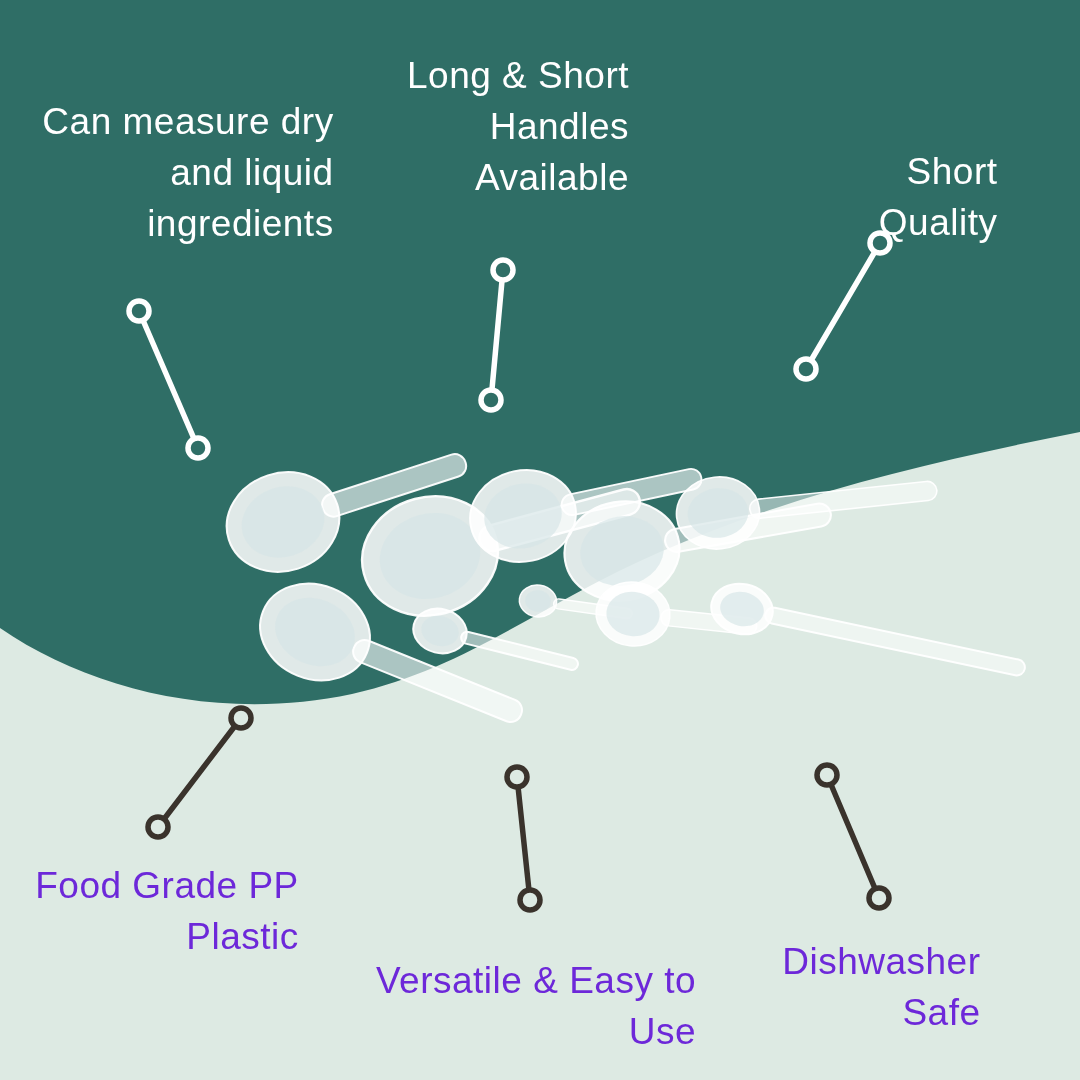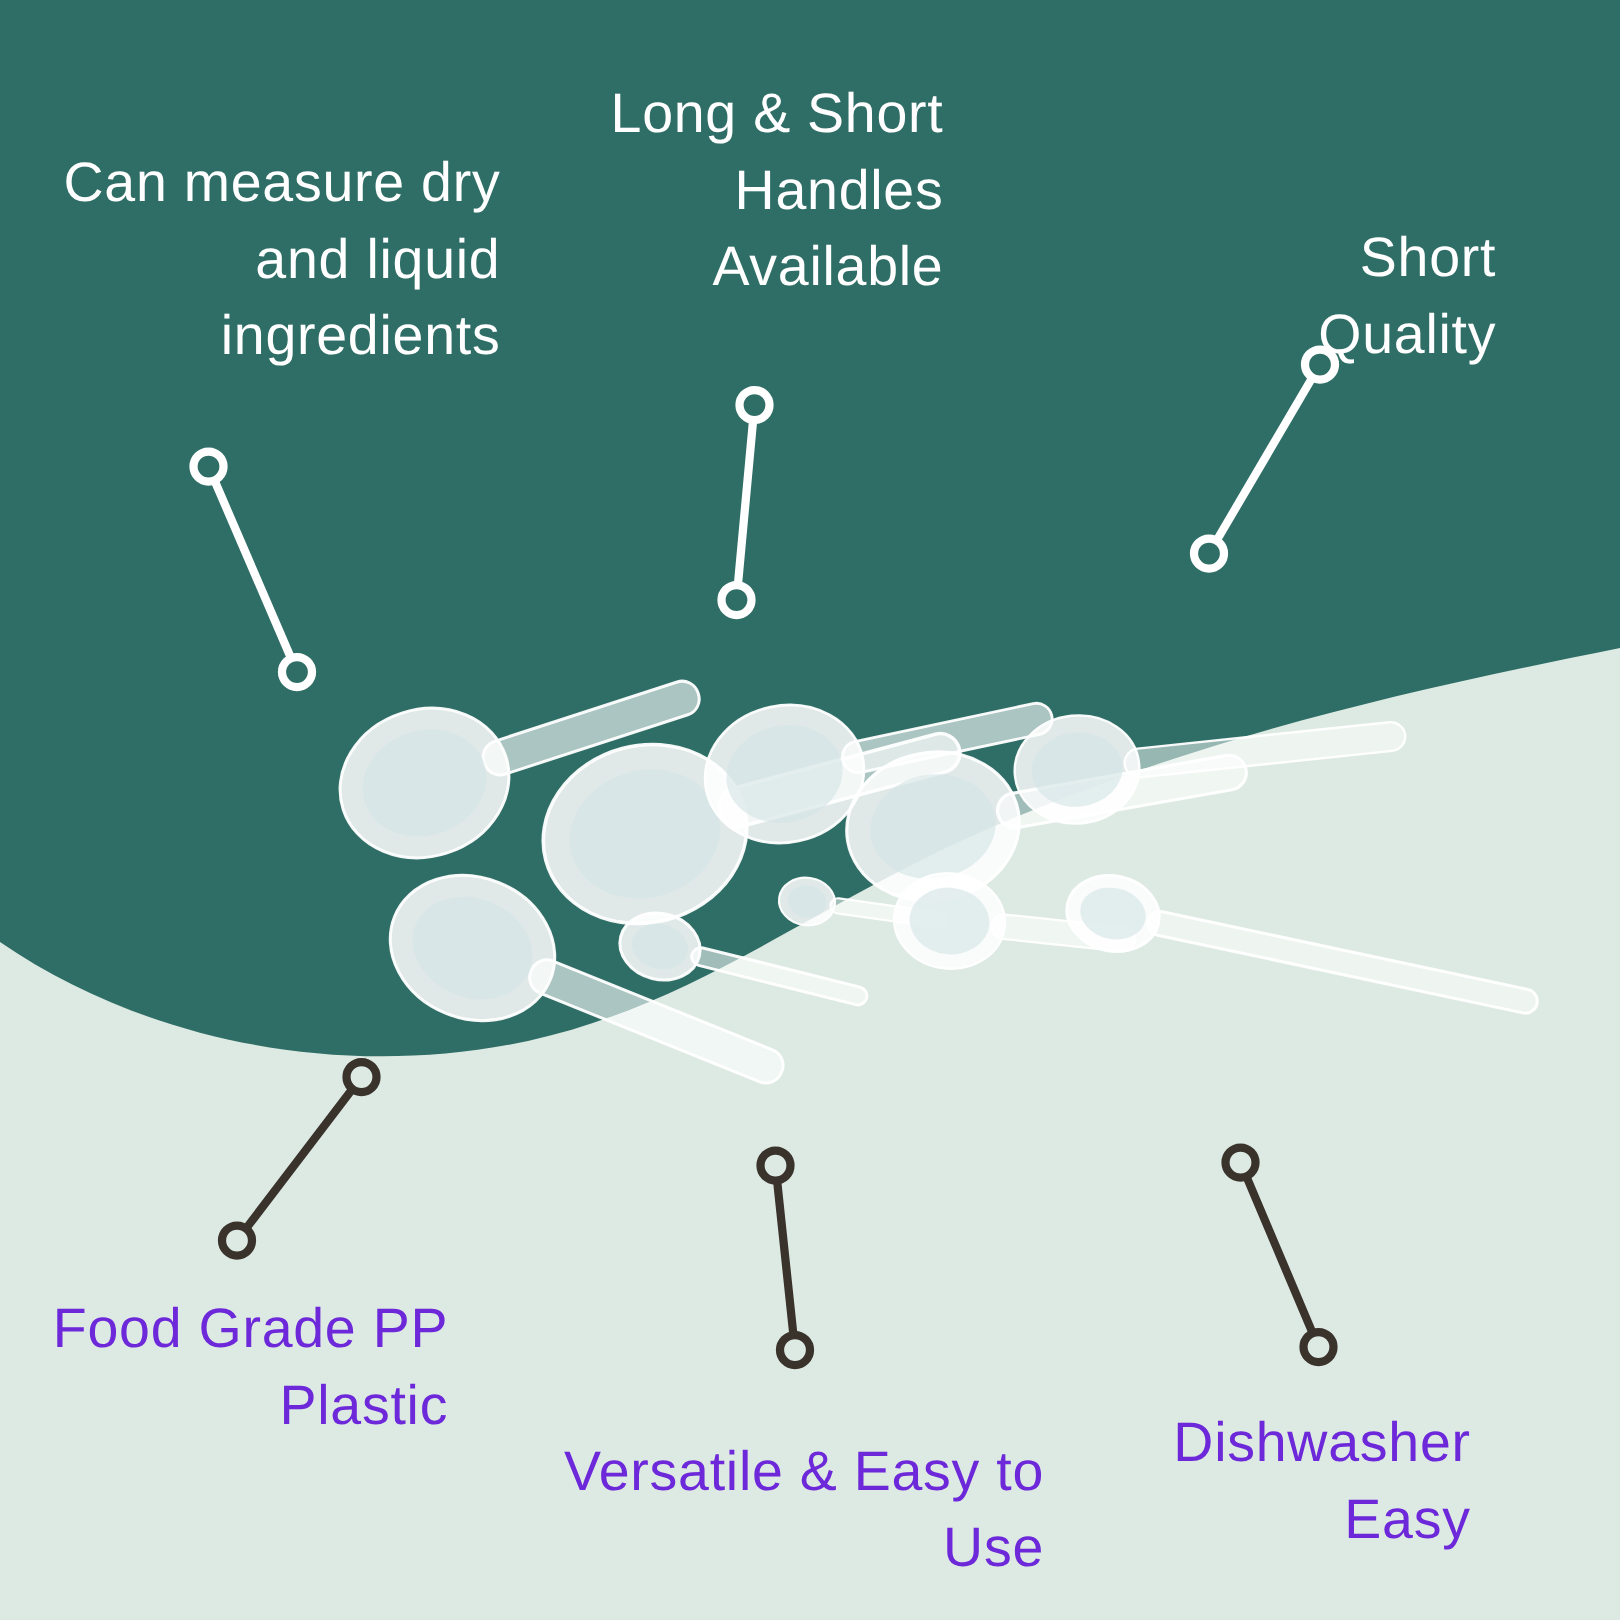--- a/index.html
+++ b/index.html
@@ -142,15 +142,15 @@
 Available</div>
 
   <div class="label light" style="left:915px; top:146px;">Short Quality</div>
 
   <div class="label dark" style="left:167px; top:860px;">Food Grade PP
 Plastic</div>
 
   <div class="label dark" style="left:536px; top:955px;">Versatile &amp; Easy to
 Use</div>
 
-  <div class="label dark" style="left:881px; top:936px;">Dishwasher Easy</div>
+  <div class="label dark" style="left:881px; top:936px;">Dishwasher Safe</div>
 
 </div>
 
 </body></html>

